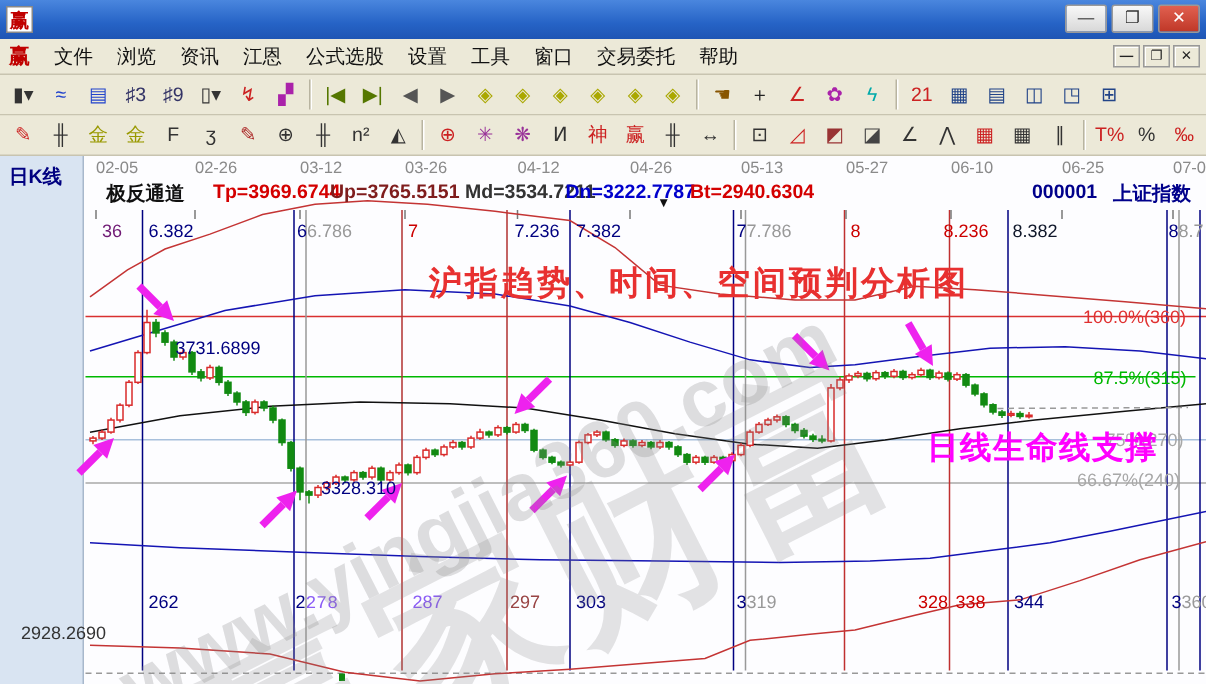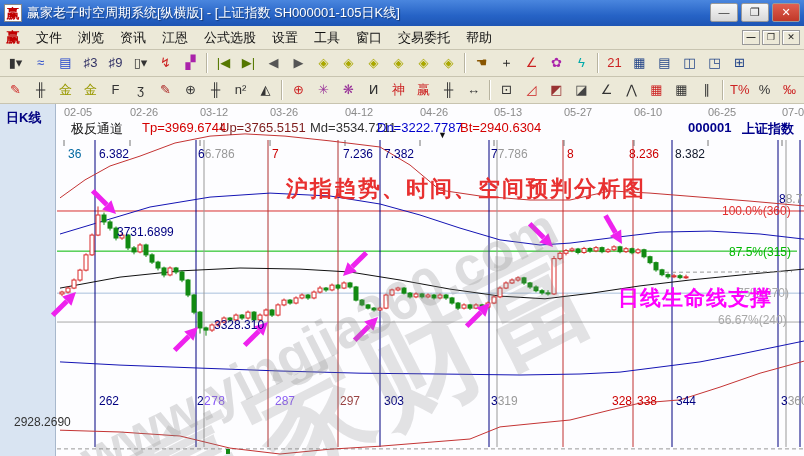--- a/index.html
+++ b/index.html
@@ -37,39 +37,38 @@
     line-height:20px; margin:0 1px; padding:0 1px; }
   .tool-sep { width:2px; height:20px; border-left:1px solid #B8B4A0; border-right:1px solid #FFF; margin:0 3px; }
 
   
   .chart { position:absolute; left:0; top:104px; width:804px; height:352px; background:#FDFDFF; }
   .left-strip { position:absolute; left:0; top:0; width:56px; height:352px; background:#D9E4F2; border-right:1px solid #A8B8CC; }
   .panel-label { position:absolute; left:6px; top:5px; color:#000080; font-weight:bold; font-size:13px; }
   .chart svg { position:absolute; left:0; top:0; }
   .abs { position:absolute; white-space:nowrap; }
   .date-label { font-size:11px; color:#8A8A8A; }
-  .hdr { font-size:13px; top:16px; }
+  .hdr { font-size:13px; top:16px;font-weight:bold; }
   .scale-label { font-size:12px; }
   .price-label { font-size:12px; color:#000080; }
   .level-label { font-size:12px; }
   .ann-title { font-size:22px; font-weight:bold; letter-spacing:2px; color:#E83030; z-index:6; }
   .ann-support { font-size:21px; font-weight:bold; letter-spacing:1px; color:#FF00FF; z-index:6; }
   .qq-mark { font-size:17px; color:#A9A9A9; z-index:5; }
   .wm { color:rgba(130,130,130,0.22); font-weight:bold; transform-origin:0 0; pointer-events:none; z-index:4; }
   .marker-tri { font-size:9px; color:#111; }
   .axis-bottom-price { font-size:12px; color:#333; }
 </style>
 </head>
 <body>
 
 <div class="window">
 
   <div class="titlebar">
     <div class="app-logo">赢</div>
-    <div class="title-text">赢家老子时空周期系统[纵横版] - [上证指数  SH000001-105日K线]</div>
     <div class="win-btns" id="win-btns">
         <div class="win-btn">—</div>
         <div class="win-btn">❐</div>
         <div class="win-btn close">✕</div>
       </div>
   </div>
 
   <div class="menubar">
     <span class="menu-logo">赢</span>
     <span id="menu-items"><span class="menu-item">文件</span><span class="menu-item">浏览</span><span class="menu-item">资讯</span><span class="menu-item">江恩</span><span class="menu-item">公式选股</span><span class="menu-item">设置</span><span class="menu-item">工具</span><span class="menu-item">窗口</span><span class="menu-item">交易委托</span><span class="menu-item">帮助</span></span>
@@ -450,31 +449,31 @@
         <div class="abs date-label" style="left: 130px; top: 2px;">02-26</div>
         <div class="abs date-label" style="left: 200px; top: 2px;">03-12</div>
         <div class="abs date-label" style="left: 270px; top: 2px;">03-26</div>
         <div class="abs date-label" style="left: 345px; top: 2px;">04-12</div>
         <div class="abs date-label" style="left: 420px; top: 2px;">04-26</div>
         <div class="abs date-label" style="left: 494px; top: 2px;">05-13</div>
         <div class="abs date-label" style="left: 564px; top: 2px;">05-27</div>
         <div class="abs date-label" style="left: 634px; top: 2px;">06-10</div>
         <div class="abs date-label" style="left: 708px; top: 2px;">06-25</div>
         <div class="abs date-label" style="left: 782px; top: 2px;">07-09</div>
-        <div class="abs scale-label" style="left: 68px; top: 43px;"><span style="color: #0369a1;">36</span></div>
+        <div class="abs scale-label" style="left: 68px; top: 43px;"><span style="color: #701a75;">36</span></div>
         <div class="abs scale-label" style="left: 99px; top: 43px;"><span style="color: rgb(0, 0, 128);">6.382</span></div>
         <div class="abs scale-label" style="left: 198px; top: 43px;"><span style="color: rgb(0, 0, 128);">6</span><span style="color: rgb(153, 153, 153);">6.786</span></div>
         <div class="abs scale-label" style="left: 272px; top: 43px;"><span style="color: rgb(204, 0, 0);">7</span></div>
         <div class="abs scale-label" style="left: 343px; top: 43px;"><span style="color: rgb(0, 0, 128);">7.236</span></div>
         <div class="abs scale-label" style="left: 384px; top: 43px;"><span style="color: rgb(0, 0, 128);">7.382</span></div>
         <div class="abs scale-label" style="left: 491px; top: 43px;"><span style="color: rgb(0, 0, 128);">7</span><span style="color: rgb(153, 153, 153);">7.786</span></div>
         <div class="abs scale-label" style="left: 567px; top: 43px;"><span style="color: rgb(204, 0, 0);">8</span></div>
         <div class="abs scale-label" style="left: 629px; top: 43px;"><span style="color: rgb(204, 0, 0);">8.236</span></div>
         <div class="abs scale-label" style="left: 675px; top: 43px;"><span style="color: #0f172a;">8.382</span></div>
-        <div class="abs scale-label" style="left: 779px; top: 43px; margin-top: 45px;"><span style="color: rgb(0, 0, 128);">8</span><span style="color: rgb(153, 153, 153);">8.7</span></div>
+        <div class="abs scale-label" style="left: 779px; top: 43px;"><span style="color: rgb(0, 0, 128);">8</span><span style="color: rgb(153, 153, 153);">8.7</span></div>
         <div class="abs scale-label" style="left: 99px; top: 290px;"><span style="color: rgb(0, 0, 128);">262</span></div>
         <div class="abs scale-label" style="left: 197px; top: 290px;"><span style="color: rgb(0, 0, 128);">2</span><span style="color: #8b5cf6; font-family: Liberation Mono, monospace;">278</span></div>
         <div class="abs scale-label" style="left: 275px; top: 290px;"><span style="color: #8b5cf6;">287</span></div>
         <div class="abs scale-label" style="left: 340px; top: 290px;"><span style="color: rgb(153, 68, 68);">297</span></div>
         <div class="abs scale-label" style="left: 384px; top: 290px;"><span style="color: rgb(0, 0, 128);">303</span></div>
         <div class="abs scale-label" style="left: 491px; top: 290px;"><span style="color: rgb(0, 0, 128);">3</span><span style="color: rgb(153, 153, 153);">319</span></div>
         <div class="abs scale-label" style="left: 568px; top: 290px;"><span style="color: rgb(204, 0, 0); margin-left: 44px;">328</span></div>
         <div class="abs scale-label" style="left: 637px; top: 290px;"><span style="color: rgb(204, 0, 0);">338</span></div>
         <div class="abs scale-label" style="left: 676px; top: 290px;"><span style="color: rgb(0, 0, 128);">344</span></div>
         <div class="abs scale-label" style="left: 781px; top: 290px;"><span style="color: rgb(0, 0, 128);">3</span><span style="color: rgb(153, 153, 153);">360</span></div>

